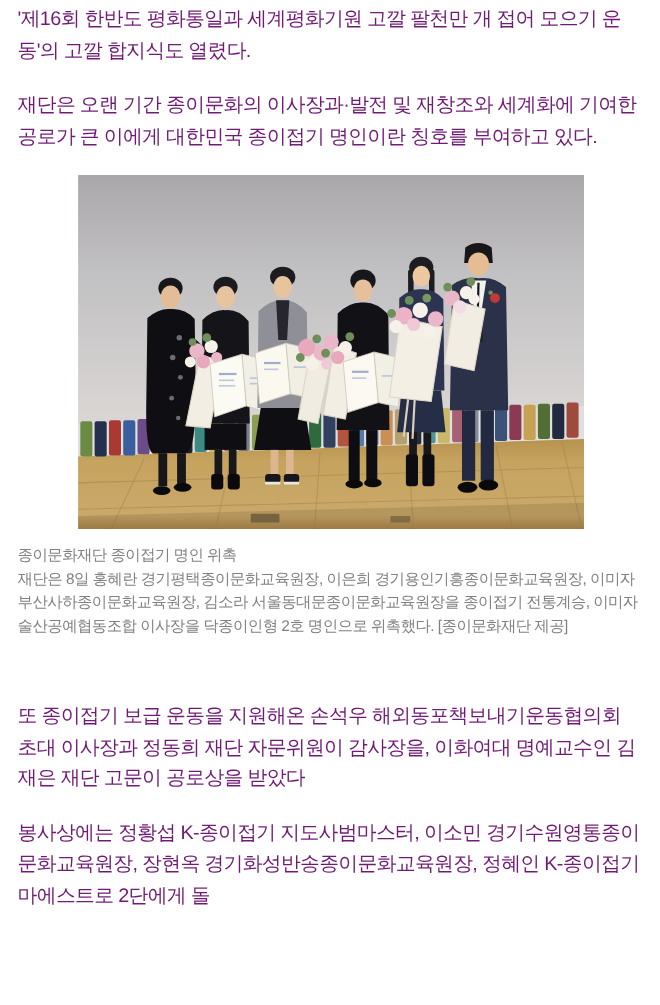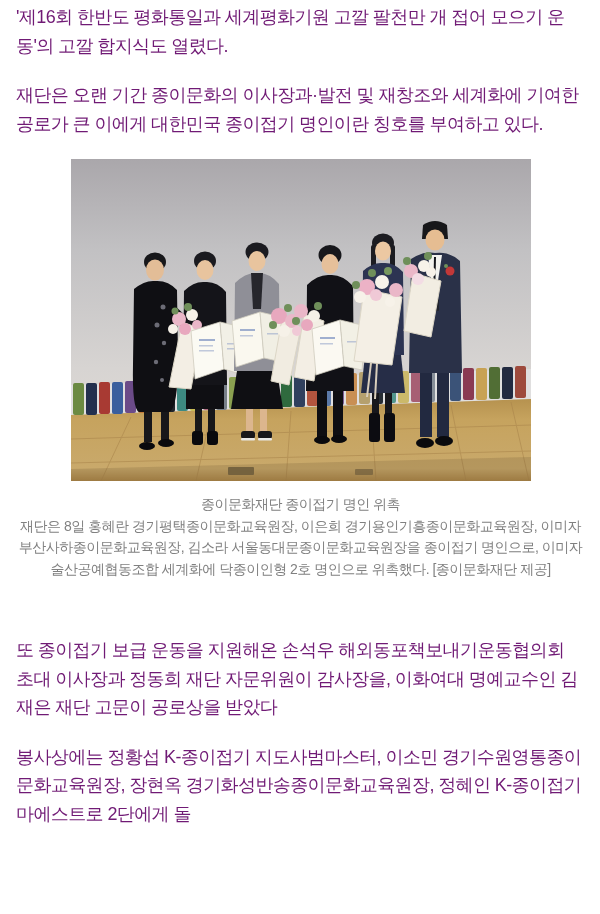--- a/index.html
+++ b/index.html
@@ -10,21 +10,21 @@
   .page{padding:3px 15px 0 16px;}
   .body-text{
     font-size:18px;line-height:28.5px;color:#701a75;
     margin:0 0 21px;word-break:break-all;letter-spacing:-0.6px;
   }
   .photo-figure{margin:6px 0 56px;}
   .photo{width:460px;height:322px;margin:0 auto;}
   .photo svg{display:block;}
   figcaption{margin-top:13px;}
   .cap-title,.cap-body{
-    font-size:14px;line-height:21.5px;color:#808080;text-align:center;
+    font-size:14px;line-height:21.5px;color:#808080;text-align:left;
     word-break:break-all;letter-spacing:-0.5px;
   }
 </style>
 </head>
 <body>
 
 <div class="page">
 
   <p class="body-text">'제16회 한반도 평화통일과 세계평화기원 고깔 팔천만 개 접어 모으기 운동'의 고깔 합지식도 열렸다.</p>
 
@@ -260,21 +260,21 @@
               <circle cx="347" cy="120" r="6" fill="#f3dce4"></circle>
               <circle cx="360" cy="113" r="5" fill="#f7f2e9"></circle>
               <circle cx="336" cy="102" r="4" fill="#6f8f5a"></circle>
               <circle cx="357" cy="97" r="4" fill="#6f8f5a"></circle>
           </g>
         </g>
       </svg>
     </div>
     <figcaption>
       <div class="cap-title">종이문화재단 종이접기 명인 위촉</div>
-      <div class="cap-body">재단은 8일 홍혜란 경기평택종이문화교육원장, 이은희 경기용인기흥종이문화교육원장, 이미자 부산사하종이문화교육원장, 김소라 서울동대문종이문화교육원장을 종이접기 명인으로, 이미자 술산공예협동조합 세계화에 닥종이인형 2호 명인으로 위촉했다. [종이문화재단 제공]</div>
+      <div class="cap-body">재단은 8일 홍혜란 경기평택종이문화교육원장, 이은희 경기용인기흥종이문화교육원장, 이미자 부산사하종이문화교육원장, 김소라 서울동대문종이문화교육원장을 종이접기 전통계승, 이미자 술산공예협동조합 이사장을 닥종이인형 2호 명인으로 위촉했다. [종이문화재단 제공]</div>
     </figcaption>
   </figure>
 
   <p class="body-text">또 종이접기 보급 운동을 지원해온 손석우 해외동포책보내기운동협의회 초대 이사장과 정동희 재단 자문위원이 감사장을, 이화여대 명예교수인 김재은 재단 고문이 공로상을 받았다</p>
 
   <p class="body-text">봉사상에는 정황섭 K-종이접기 지도사범마스터, 이소민 경기수원영통종이문화교육원장, 장현옥 경기화성반송종이문화교육원장, 정혜인 K-종이접기 마에스트로 2단에게 돌</p>
 
 </div>
 
 </body></html>

